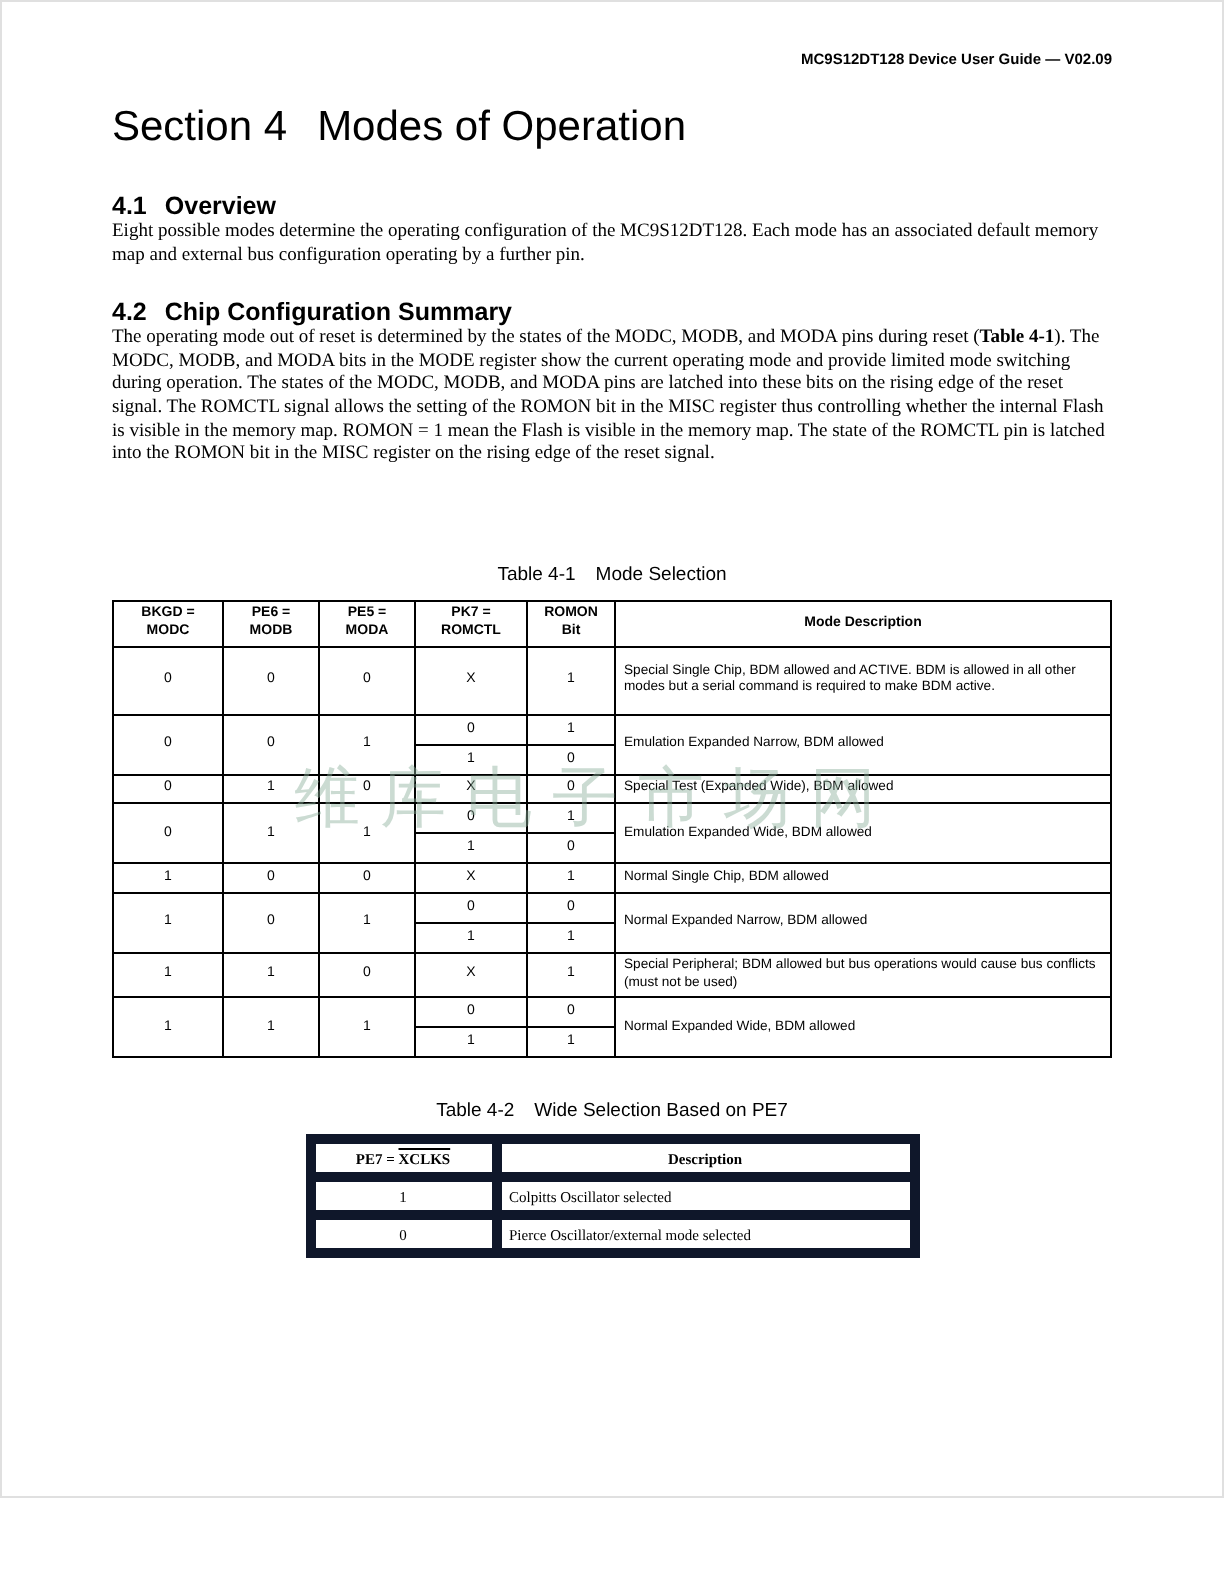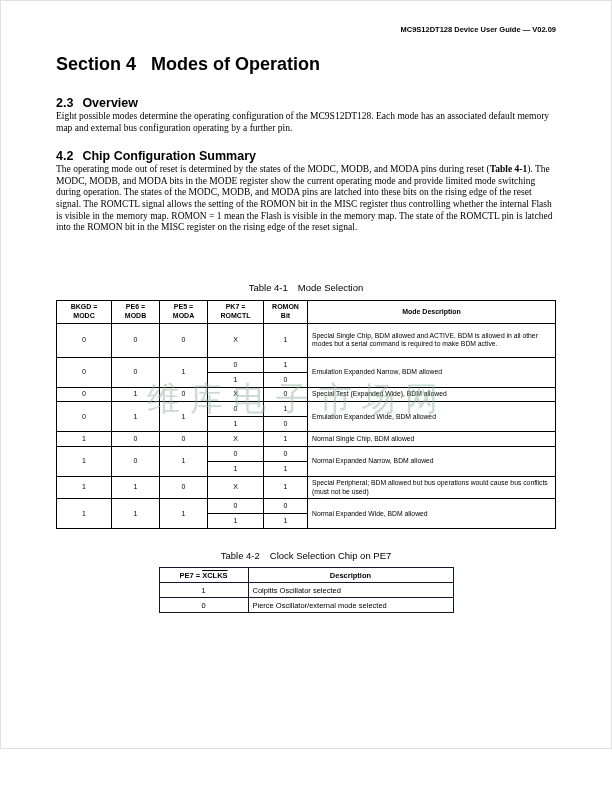--- a/index.html
+++ b/index.html
@@ -20,22 +20,22 @@
     padding-top: 24px;
     text-align: right;
     font-family: "Liberation Sans", sans-serif;
     font-weight: bold;
     font-size: 7.5px;
   }
 
   .section-title {
     margin: 21px 0 0 0;
     font-family: "Liberation Sans", sans-serif;
-    font-weight: bold;
-    font-size: 18px;
+    font-weight: normal;
+    font-size: 21px;
     line-height: 18px;
   }
   .section-title .h-num { margin-right: 15px; }
 
   .sub-heading {
     margin: 0;
     font-family: "Liberation Sans", sans-serif;
     font-weight: bold;
     font-size: 12.5px;
     line-height: 15px;
@@ -101,23 +101,24 @@
   tr.double-row td { height: 9px; }
 
   .t2-wrap { display: flex; justify-content: center; }
   table.clock-table {
     margin-top: 6px;
     border-collapse: collapse;
     font-family: "Liberation Sans", sans-serif;
     font-size: 7.5px;
   }
   table.clock-table th, table.clock-table td {
-    border: 1px solid #0f172a;
+    border: 5px solid #0f172a;
     padding: 2.5px 4px;
     line-height: 9px;
+    font-family: Liberation Serif, serif;
   }
   table.clock-table th { font-weight: bold; text-align: center; }
   table.clock-table .col-sig { width: 80px; text-align: center; }
   table.clock-table .col-desc { width: 196px; text-align: left; }
   .overline { text-decoration: overline; }
 
   .watermark {
     position: absolute;
     top: 376px;
     left: 146px;
@@ -174,21 +175,21 @@
 
     <div class="header-line">
       <span>MC9S12DT128 Device User Guide — V02.09</span>
     </div>
 
     <h1 class="section-title">
       <span class="h-num">Section 4</span><span>Modes of Operation</span>
     </h1>
 
     <h2 class="sub-heading h41">
-      <span class="h-num">2.3</span><span>Overview</span>
+      <span class="h-num">4.1</span><span>Overview</span>
     </h2>
 
     <p class="body-text p1">Eight possible modes determine the operating configuration of the MC9S12DT128. Each mode has an associated default memory map and external bus configuration operating by a further pin.</p>
 
     <h2 class="sub-heading h42">
       <span class="h-num">4.2</span><span>Chip Configuration Summary</span>
     </h2>
 
     <p class="body-text p3"><span>The operating mode out of reset is determined by the states of the MODC, MODB, and MODA pins during reset (</span><span class="bold-ref">Table 4-1</span><span>). The MODC, MODB, and MODA bits in the MODE register show the current operating mode and provide limited mode switching during operation. The states of the MODC, MODB, and MODA pins are latched into these bits on the rising edge of the reset signal. The ROMCTL signal allows the setting of the ROMON bit in the MISC register thus controlling whether the internal Flash is visible in the memory map. ROMON = 1 mean the Flash is visible in the memory map. The state of the ROMCTL pin is latched into the ROMON bit in the MISC register on the rising edge of the reset signal.</span></p>
 
@@ -306,21 +307,21 @@
         </tr>
         <tr class="double-row">
           <td>1</td>
           <td>1</td>
         </tr>
       </tbody>
     </table>
 
 
     <div class="table-caption cap2">
-      <span class="cap-num">Table 4-2</span><span>Clock Selection Chip on PE7</span>
+      <span class="cap-num">Table 4-2</span><span>Wide Selection Based on PE7</span>
     </div>
 
     <div class="t2-wrap">
       <table class="clock-table">
         <thead>
           <tr>
             <th class="col-sig"><span>PE7 = </span><span class="overline">XCLKS</span></th>
             <th class="col-desc" style="text-align:center;">Description</th>
           </tr>
         </thead>

